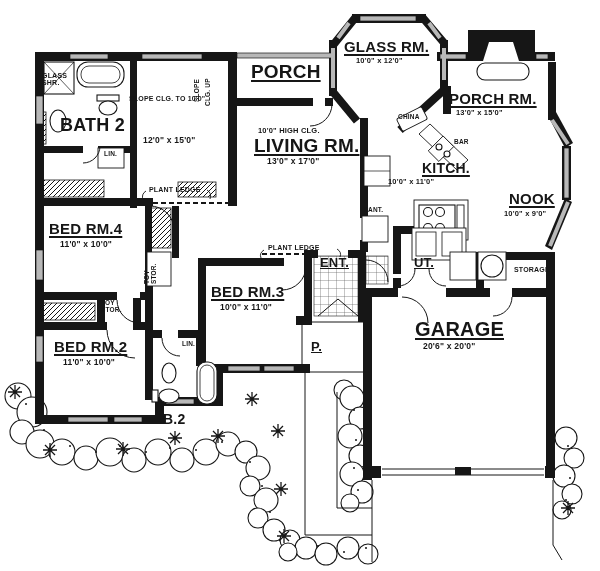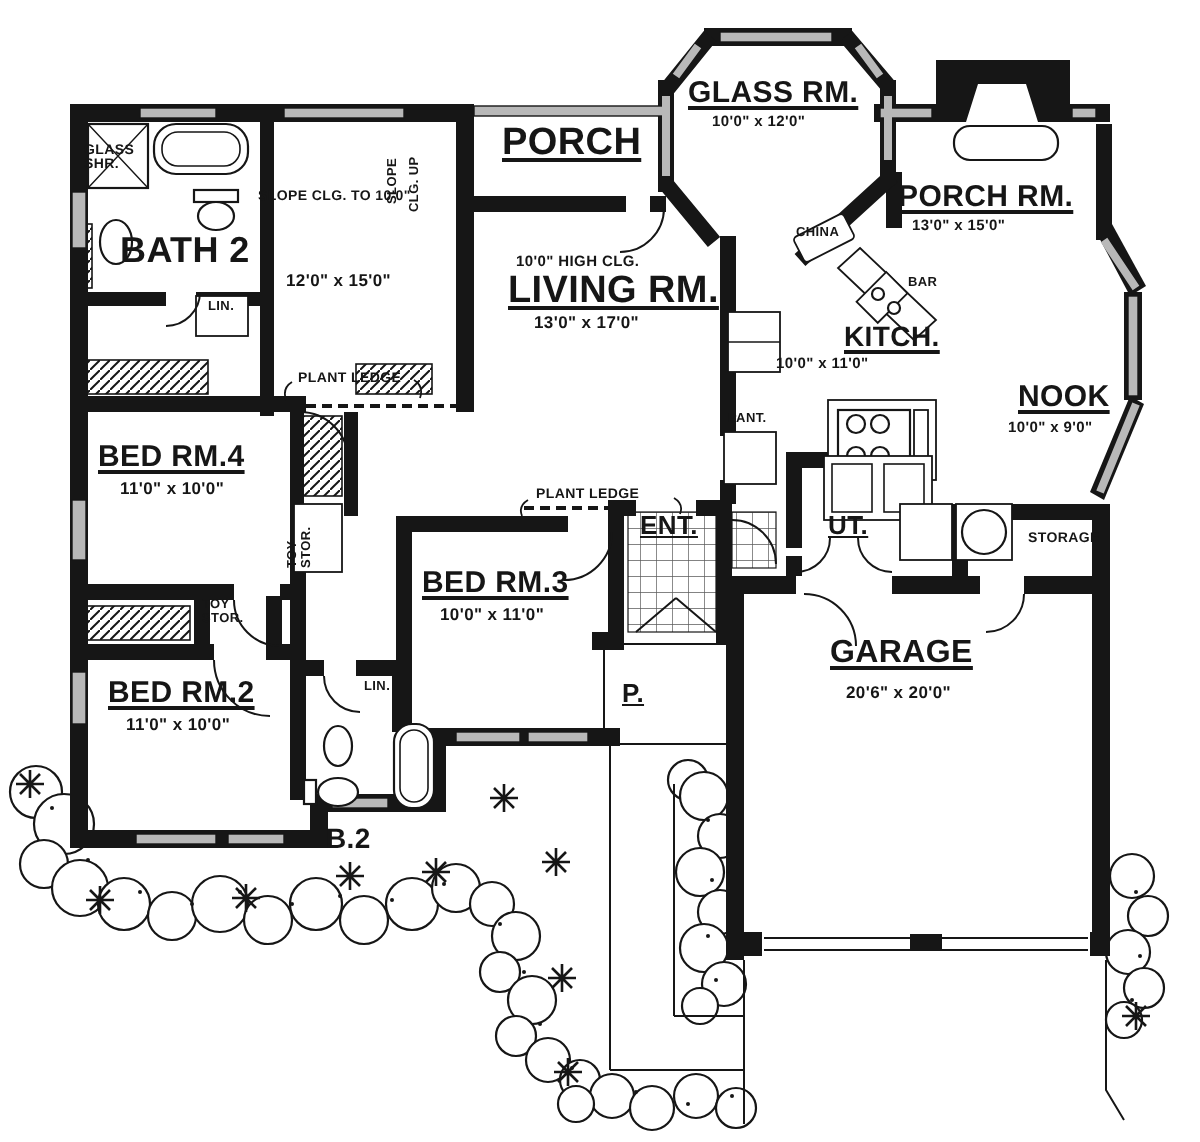--- a/index.html
+++ b/index.html
@@ -5,21 +5,21 @@
   html,body{margin:0;padding:0;background:#ffffff;}
   .canvas{position:relative;width:600px;height:571px;background:#ffffff;overflow:hidden;
           font-family:"Liberation Sans",sans-serif;color:#161616;}
   .canvas svg{position:absolute;left:0;top:0;}
   .lbl{position:absolute;font-weight:700;white-space:nowrap;line-height:1.04;letter-spacing:.2px;color:#161616;}
   .u{text-decoration:underline;text-underline-offset:2px;text-decoration-thickness:1.5px;}
   .wrap{white-space:normal;}
   .vert{transform:rotate(-90deg);transform-origin:0 0;}
   .fs6{font-size:6.5px;} .fs7{font-size:7px;} .fs75{font-size:7.5px;} .fs8{font-size:8.5px;}
   .fs13{font-size:13px;text-decoration:underline;} .fs14{font-size:14px;} .fs15{font-size:15px;} .fs16{font-size:16.5px;}
-  .fs17{font-size:19px;} .fs18{font-size:18px;} .fs20{font-size:16px;}
+  .fs17{font-size:19px;} .fs18{font-size:18px;} .fs20{font-size:20px;}
 </style>
 </head>
 <body>
 
 <div class="canvas">
 
 <svg width="600" height="571" viewBox="0 0 600 571">
   <defs>
     <pattern id="hatch" patternUnits="userSpaceOnUse" width="5" height="5">
       <path d="M0,5 L5,0" stroke="#161616" stroke-width="1" fill="none"></path>

